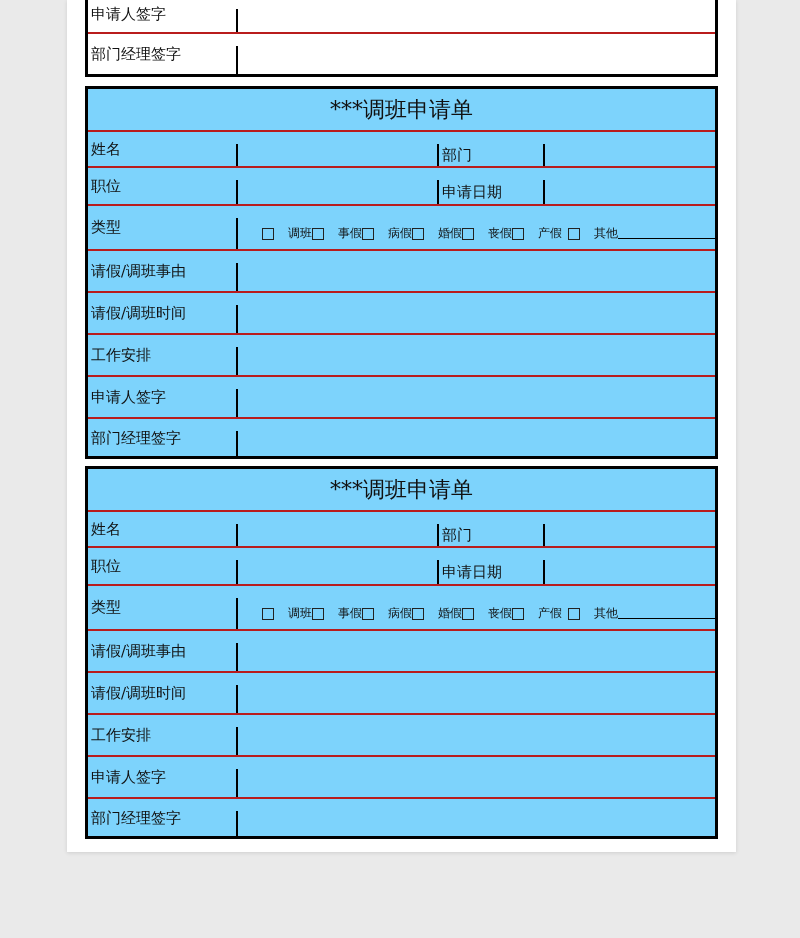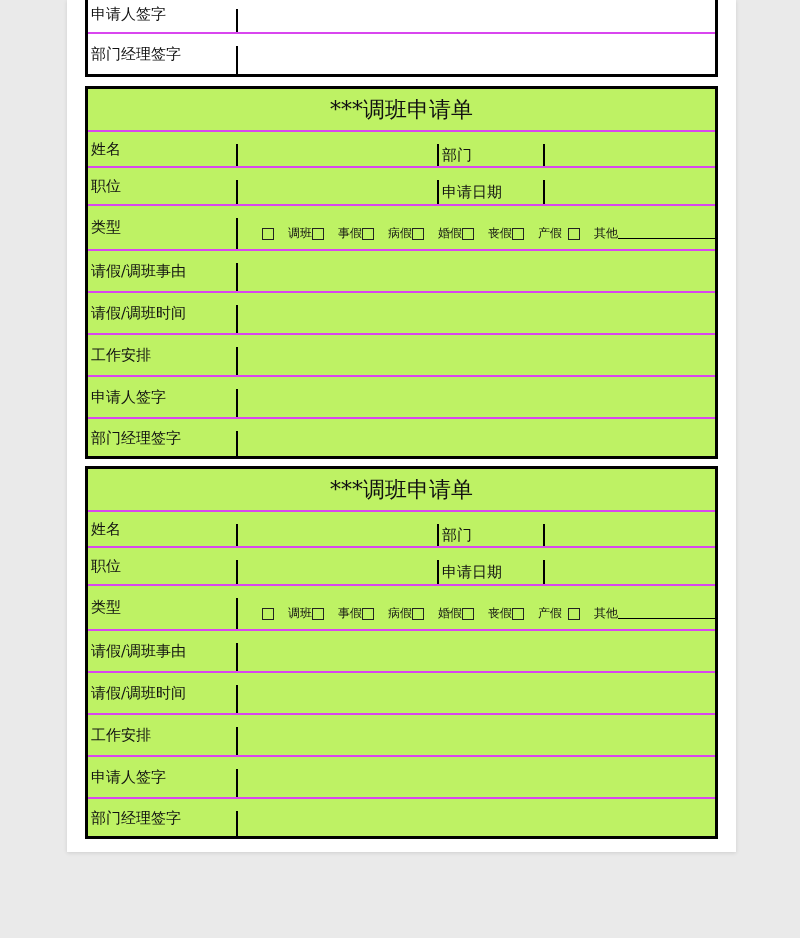--- a/index.html
+++ b/index.html
@@ -20,26 +20,26 @@
       height: 852px;
       background: #ffffff;
       box-shadow: 0 1px 4px rgba(0,0,0,0.12);
     }
     .form {
       position: absolute;
       left: 85px;
       width: 633px;
       border: 3px solid #000;
       box-sizing: border-box;
-      background: #bef264;
+      background: #7dd3fc;
     }
     .row {
       display: flex;
       box-sizing: border-box;
-      border-top: 2px solid #d946ef;
+      border-top: 2px solid #b91c1c;
     }
     .row:first-child { border-top: none; }
     .cell {
       box-sizing: border-box;
       display: flex;
       align-items: center;
       font-size: 15px;
       padding-left: 3px;
       white-space: nowrap;
       overflow: hidden;

